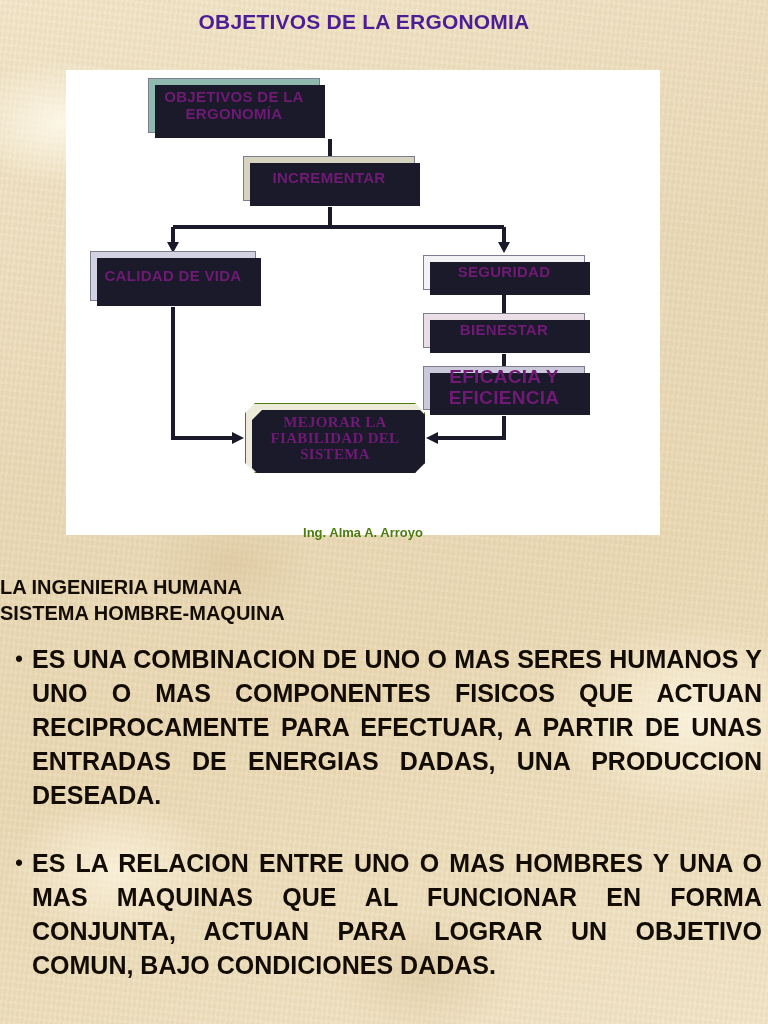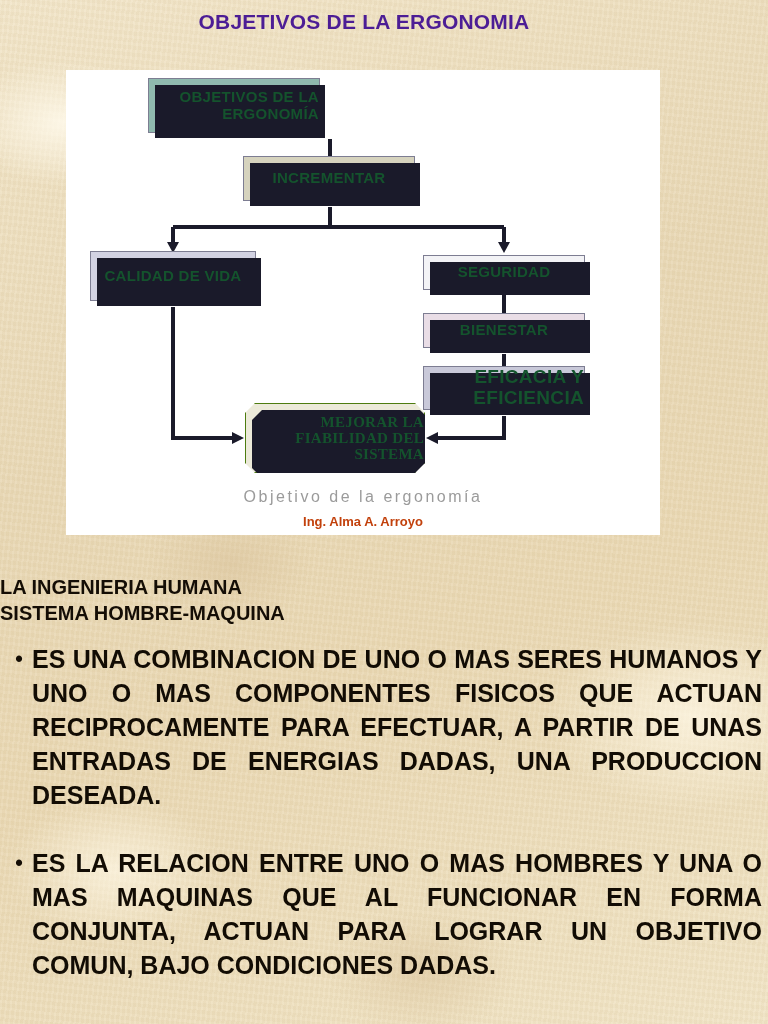--- a/index.html
+++ b/index.html
@@ -59,23 +59,23 @@
   }
 
   
   .node {
     position: absolute;
     box-sizing: border-box;
     border: 1px solid #7d7d92;
     display: flex;
     align-items: center;
     justify-content: center;
-    text-align: right;
-    font-weight: bold;
-    color: #14532d;
+    text-align: center;
+    font-weight: bold;
+    color: #701a75;
     line-height: 1.08;
     letter-spacing: 0.3px;
     z-index: 3;
   }
   .node::after {  
     content: "";
     position: absolute;
     left: 6px;
     top: 6px;
     right: -6px;
@@ -132,26 +132,26 @@
     top: 418px;
     width: 594px;
     text-align: center;
     font-size: 16px;
     color: #9b9b9b;
     letter-spacing: 2.5px;
   }
   .author-line {
     position: absolute;
     left: 66px;
-    top: 514px;
+    top: 525px;
     width: 594px;
     text-align: center;
     font-size: 13px;
     font-weight: bold;
-    color: #c2410c;
+    color: #4d7c0f;
   }
 
   
   .section-heading {
     position: absolute;
     left: 0;
     top: 574px;
     width: 768px;
     text-align: left;
     font-size: 20px;
@@ -238,21 +238,20 @@
   <div class="node" id="node-incrementar">INCREMENTAR</div>
 
   <div class="node" id="node-seguridad">SEGURIDAD</div>
 
   <div class="node" id="node-bienestar">BIENESTAR</div>
 
   <div class="node" id="node-eficacia">EFICACIA Y EFICIENCIA</div>
 
   <div class="node" id="node-mejorar">MEJORAR LA FIABILIDAD DEL SISTEMA</div>
 
-  <div class="diagram-caption">Objetivo de la ergonomía</div>
 </div>
 
 <div class="author-line">Ing. Alma A. Arroyo</div>
 
 <div class="section-heading">
   <div>LA INGENIERIA HUMANA</div>
   <div>SISTEMA HOMBRE-MAQUINA</div>
 </div>
 
 <div class="bullet-list">

